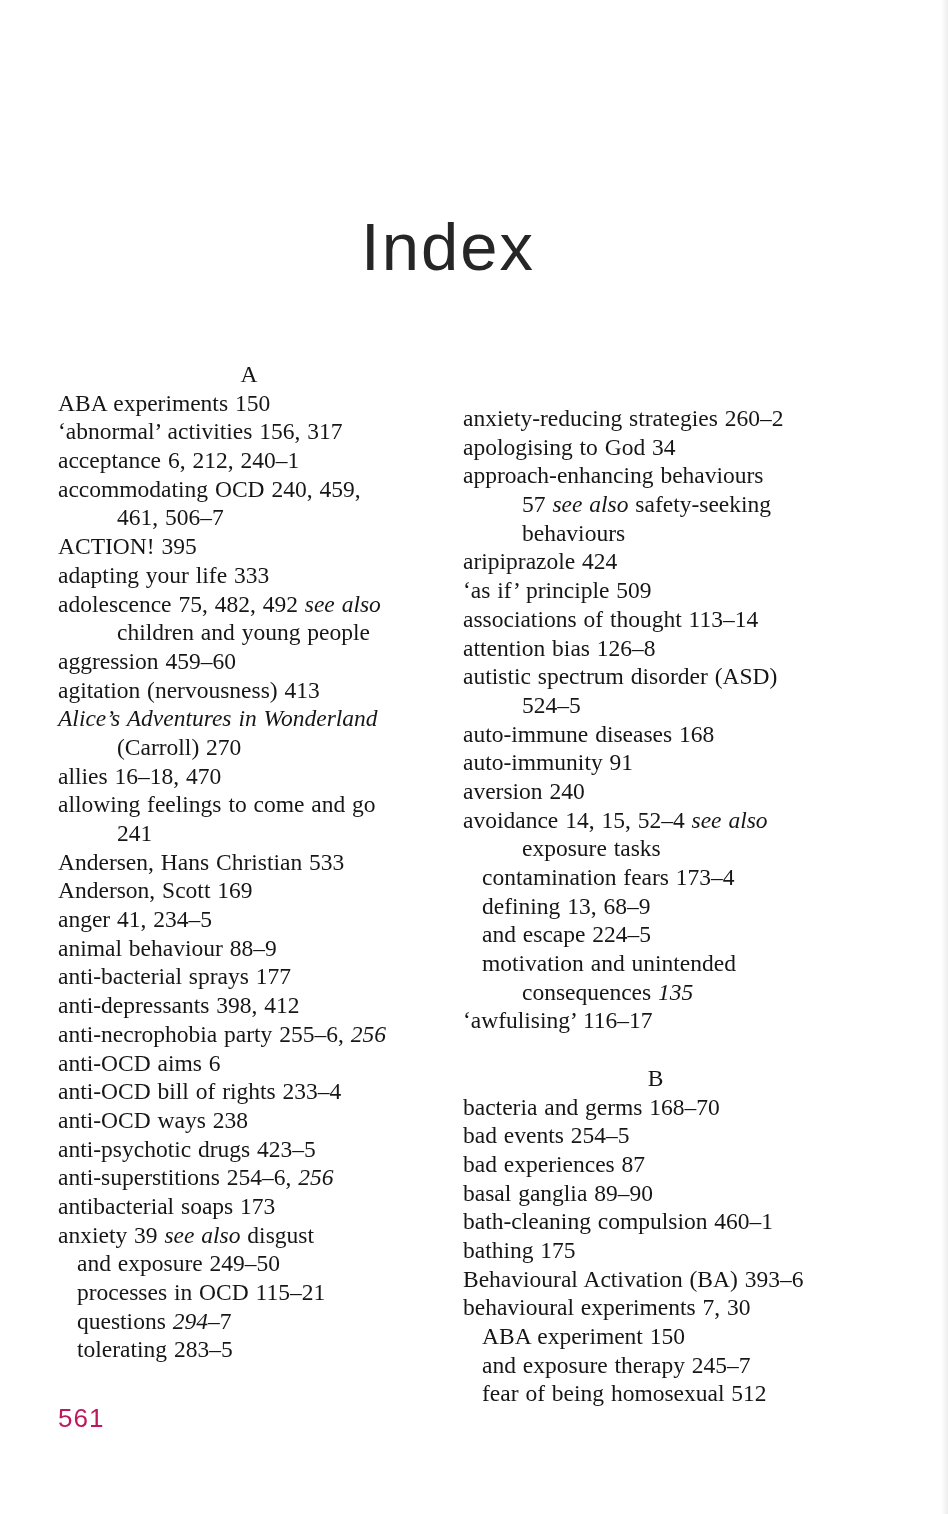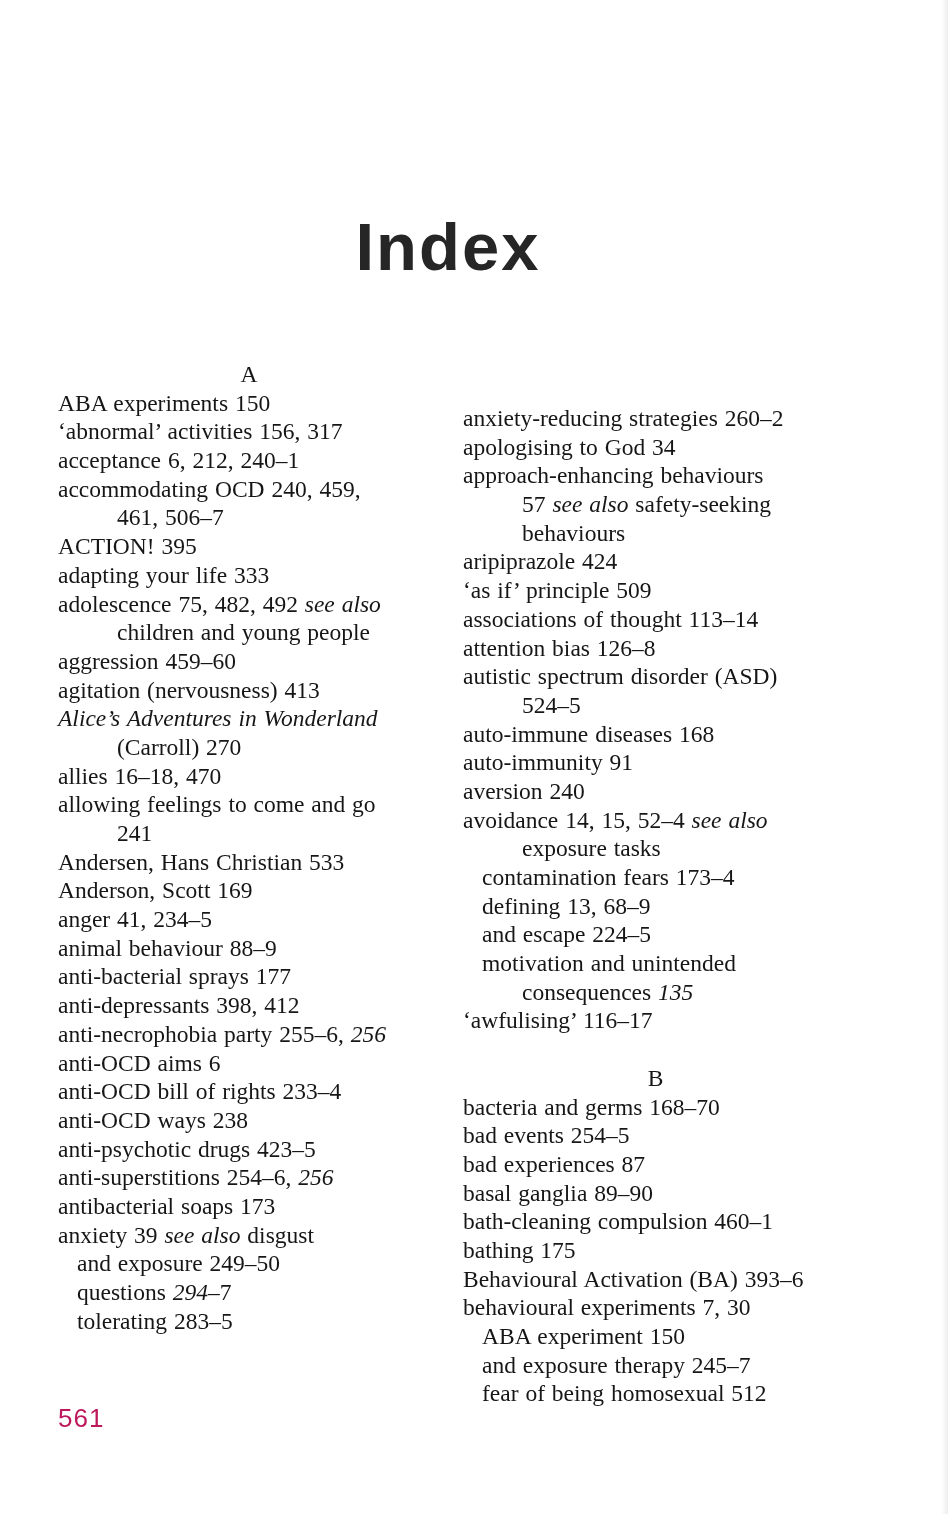--- a/index.html
+++ b/index.html
@@ -13,21 +13,21 @@
   }
   .page-edge-shadow {
     position: absolute; top: 0; right: 0; width: 7px; height: 100%;
     background: linear-gradient(to right, rgba(0,0,0,0), rgba(0,0,0,0.07));
   }
   .content { position: absolute; left: 58px; top: 0; width: 780px; height: 100%; }
   .doc-title {
     position: absolute; top: 213px; left: 0; width: 100%;
     text-align: center;
     font-family: "Liberation Sans", sans-serif;
-    font-weight: 700;
+    font-weight: 400;
     font-size: 67px;
     line-height: 67px;
     letter-spacing: 2px;
     color: #262626;
   }
   .col {
     position: absolute; top: 360px;
     font-size: 23.5px;
     word-spacing: 1px;
     color: #161616;
@@ -83,20 +83,21 @@
       <div class="line entry"><span>anti-depressants 398, 412</span></div>
       <div class="line entry"><span>anti-necrophobia party 255–6, </span><em>256</em></div>
       <div class="line entry"><span>anti-OCD aims 6</span></div>
       <div class="line entry"><span>anti-OCD bill of rights 233–4</span></div>
       <div class="line entry"><span>anti-OCD ways 238</span></div>
       <div class="line entry"><span>anti-psychotic drugs 423–5</span></div>
       <div class="line entry"><span>anti-superstitions 254–6, </span><em>256</em></div>
       <div class="line entry"><span>antibacterial soaps 173</span></div>
       <div class="line entry"><span>anxiety 39 </span><em>see also</em><span> disgust</span></div>
       <div class="line sub"><span>and exposure 249–50</span></div>
+      <div class="line sub"><span>processes in OCD 115–21</span></div>
       <div class="line sub"><span>questions </span><em>294</em><span>–7</span></div>
       <div class="line sub"><span>tolerating 283–5</span></div>
     </div>
   <div class="col col-right" id="col-right">
       <div class="line entry"><span>anxiety-reducing strategies 260–2</span></div>
       <div class="line entry"><span>apologising to God 34</span></div>
       <div class="line entry"><span>approach-enhancing behaviours</span></div>
       <div class="line cont"><span>57 </span><em>see also</em><span> safety-seeking</span></div>
       <div class="line cont"><span>behaviours</span></div>
       <div class="line entry"><span>aripiprazole 424</span></div>

